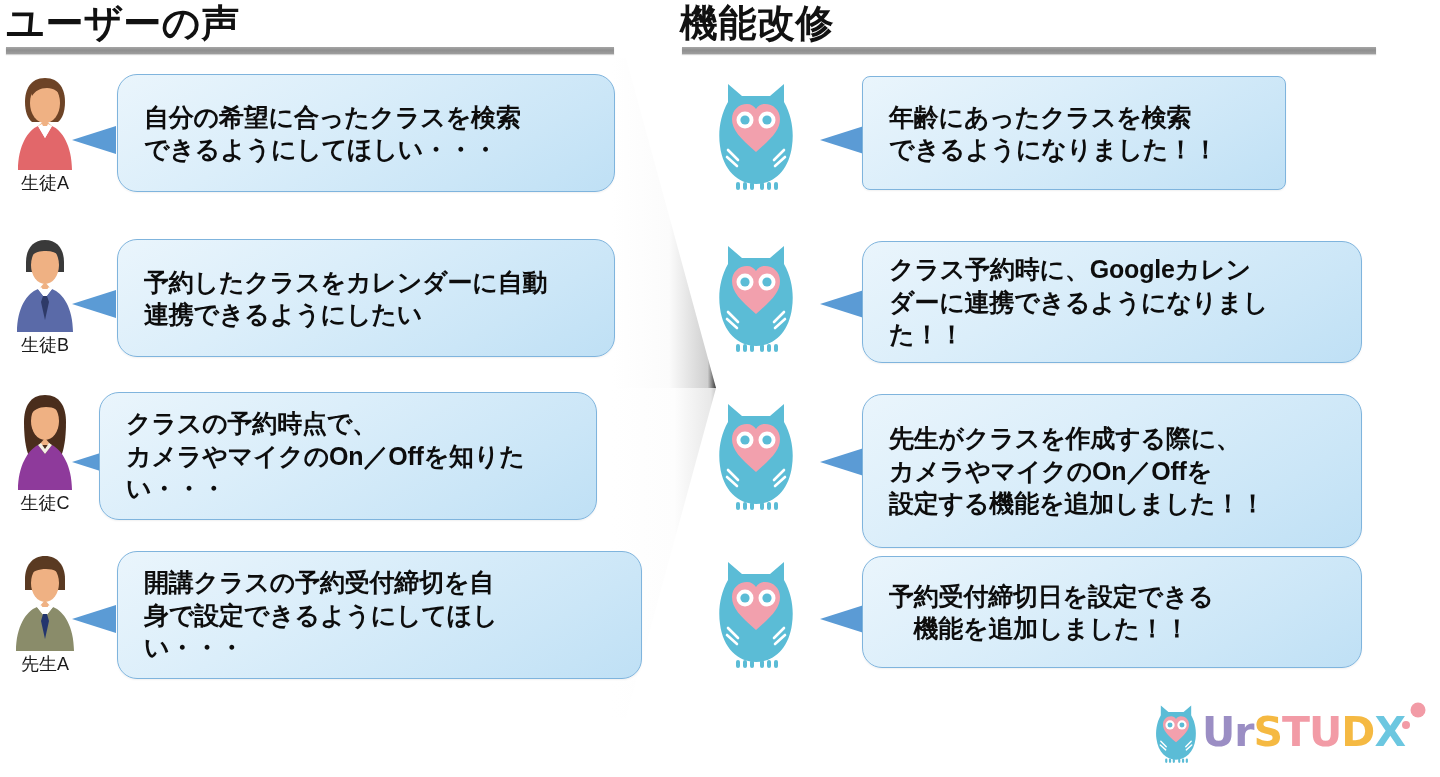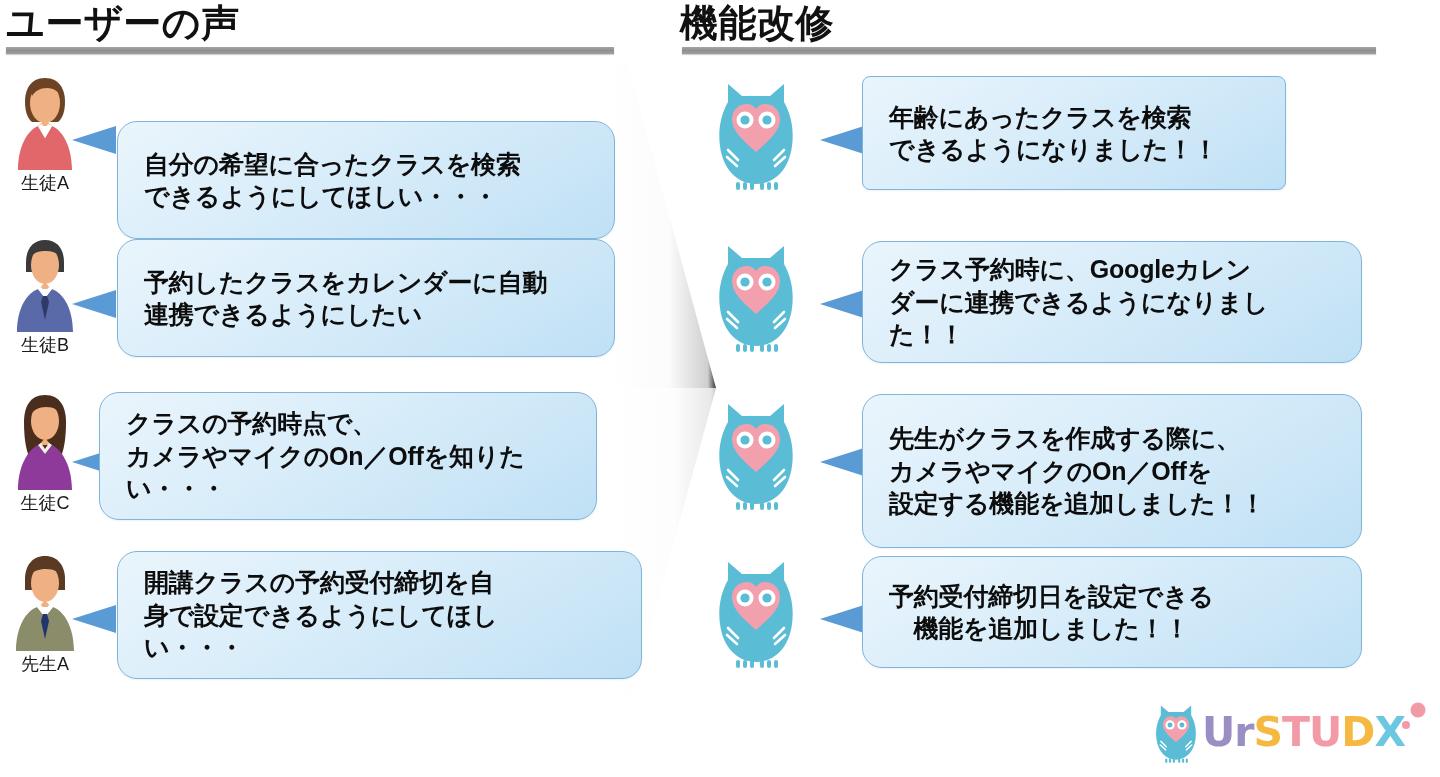--- a/index.html
+++ b/index.html
@@ -126,21 +126,21 @@
         <ellipse cx="33" cy="31" rx="15" ry="20" fill="#efb183"></ellipse>
         <path d="M18 16 C22 10 30 8 36 9 C44 10 49 17 50 25 C47 20 42 16 35 16 C28 16 23 19 20 24 Z" fill="#6d4326"></path>
         <path d="M33 48 L26 54 L40 54 Z" fill="#efb183"></path>
         <path d="M33 98 L6 98 C6 74 16 58 26 54 L33 66 L40 54 C50 58 60 74 60 98 Z" fill="#e2676a"></path>
         <path d="M26 54 L33 66 L40 54 L36 52 L33 58 L30 52 Z" fill="#ffffff"></path>
       </svg>
       <div class="persona-label">生徒A</div>
     </div>
 
     <div class="tail" style="left:72px; top:126px;"></div>
-    <div class="bubble" style="left:117px; top:74px; width:498px; height:118px;margin-top:47px;">
+    <div class="bubble" style="left:117px; top:74px; width:498px; height:118px;">
       <div class="bubble-text">自分の希望に合ったクラスを検索
 できるようにしてほしい・・・</div>
     </div>
 
     <div class="owl" style="left:708px; top:74px;">
       <svg width="88" height="118" viewBox="0 0 88 118">
         <path d="M16 10 L30 22 L58 22 L72 10 L72 28 C80 42 82 58 80 72 C77 96 62 110 44 110 C26 110 11 96 8 72 C6 58 8 42 16 28 Z" fill="#5bbcd6"></path>
         <path d="M44 78 C28 64 20 56 20 45 C20 36 27 30 35 30 C39 30 42 32 44 35 C46 32 49 30 53 30 C61 30 68 36 68 45 C68 56 60 64 44 78 Z" fill="#f2a0ad"></path>
         <circle cx="33" cy="46" r="8.5" fill="#ffffff"></circle>
         <circle cx="55" cy="46" r="8.5" fill="#ffffff"></circle>

